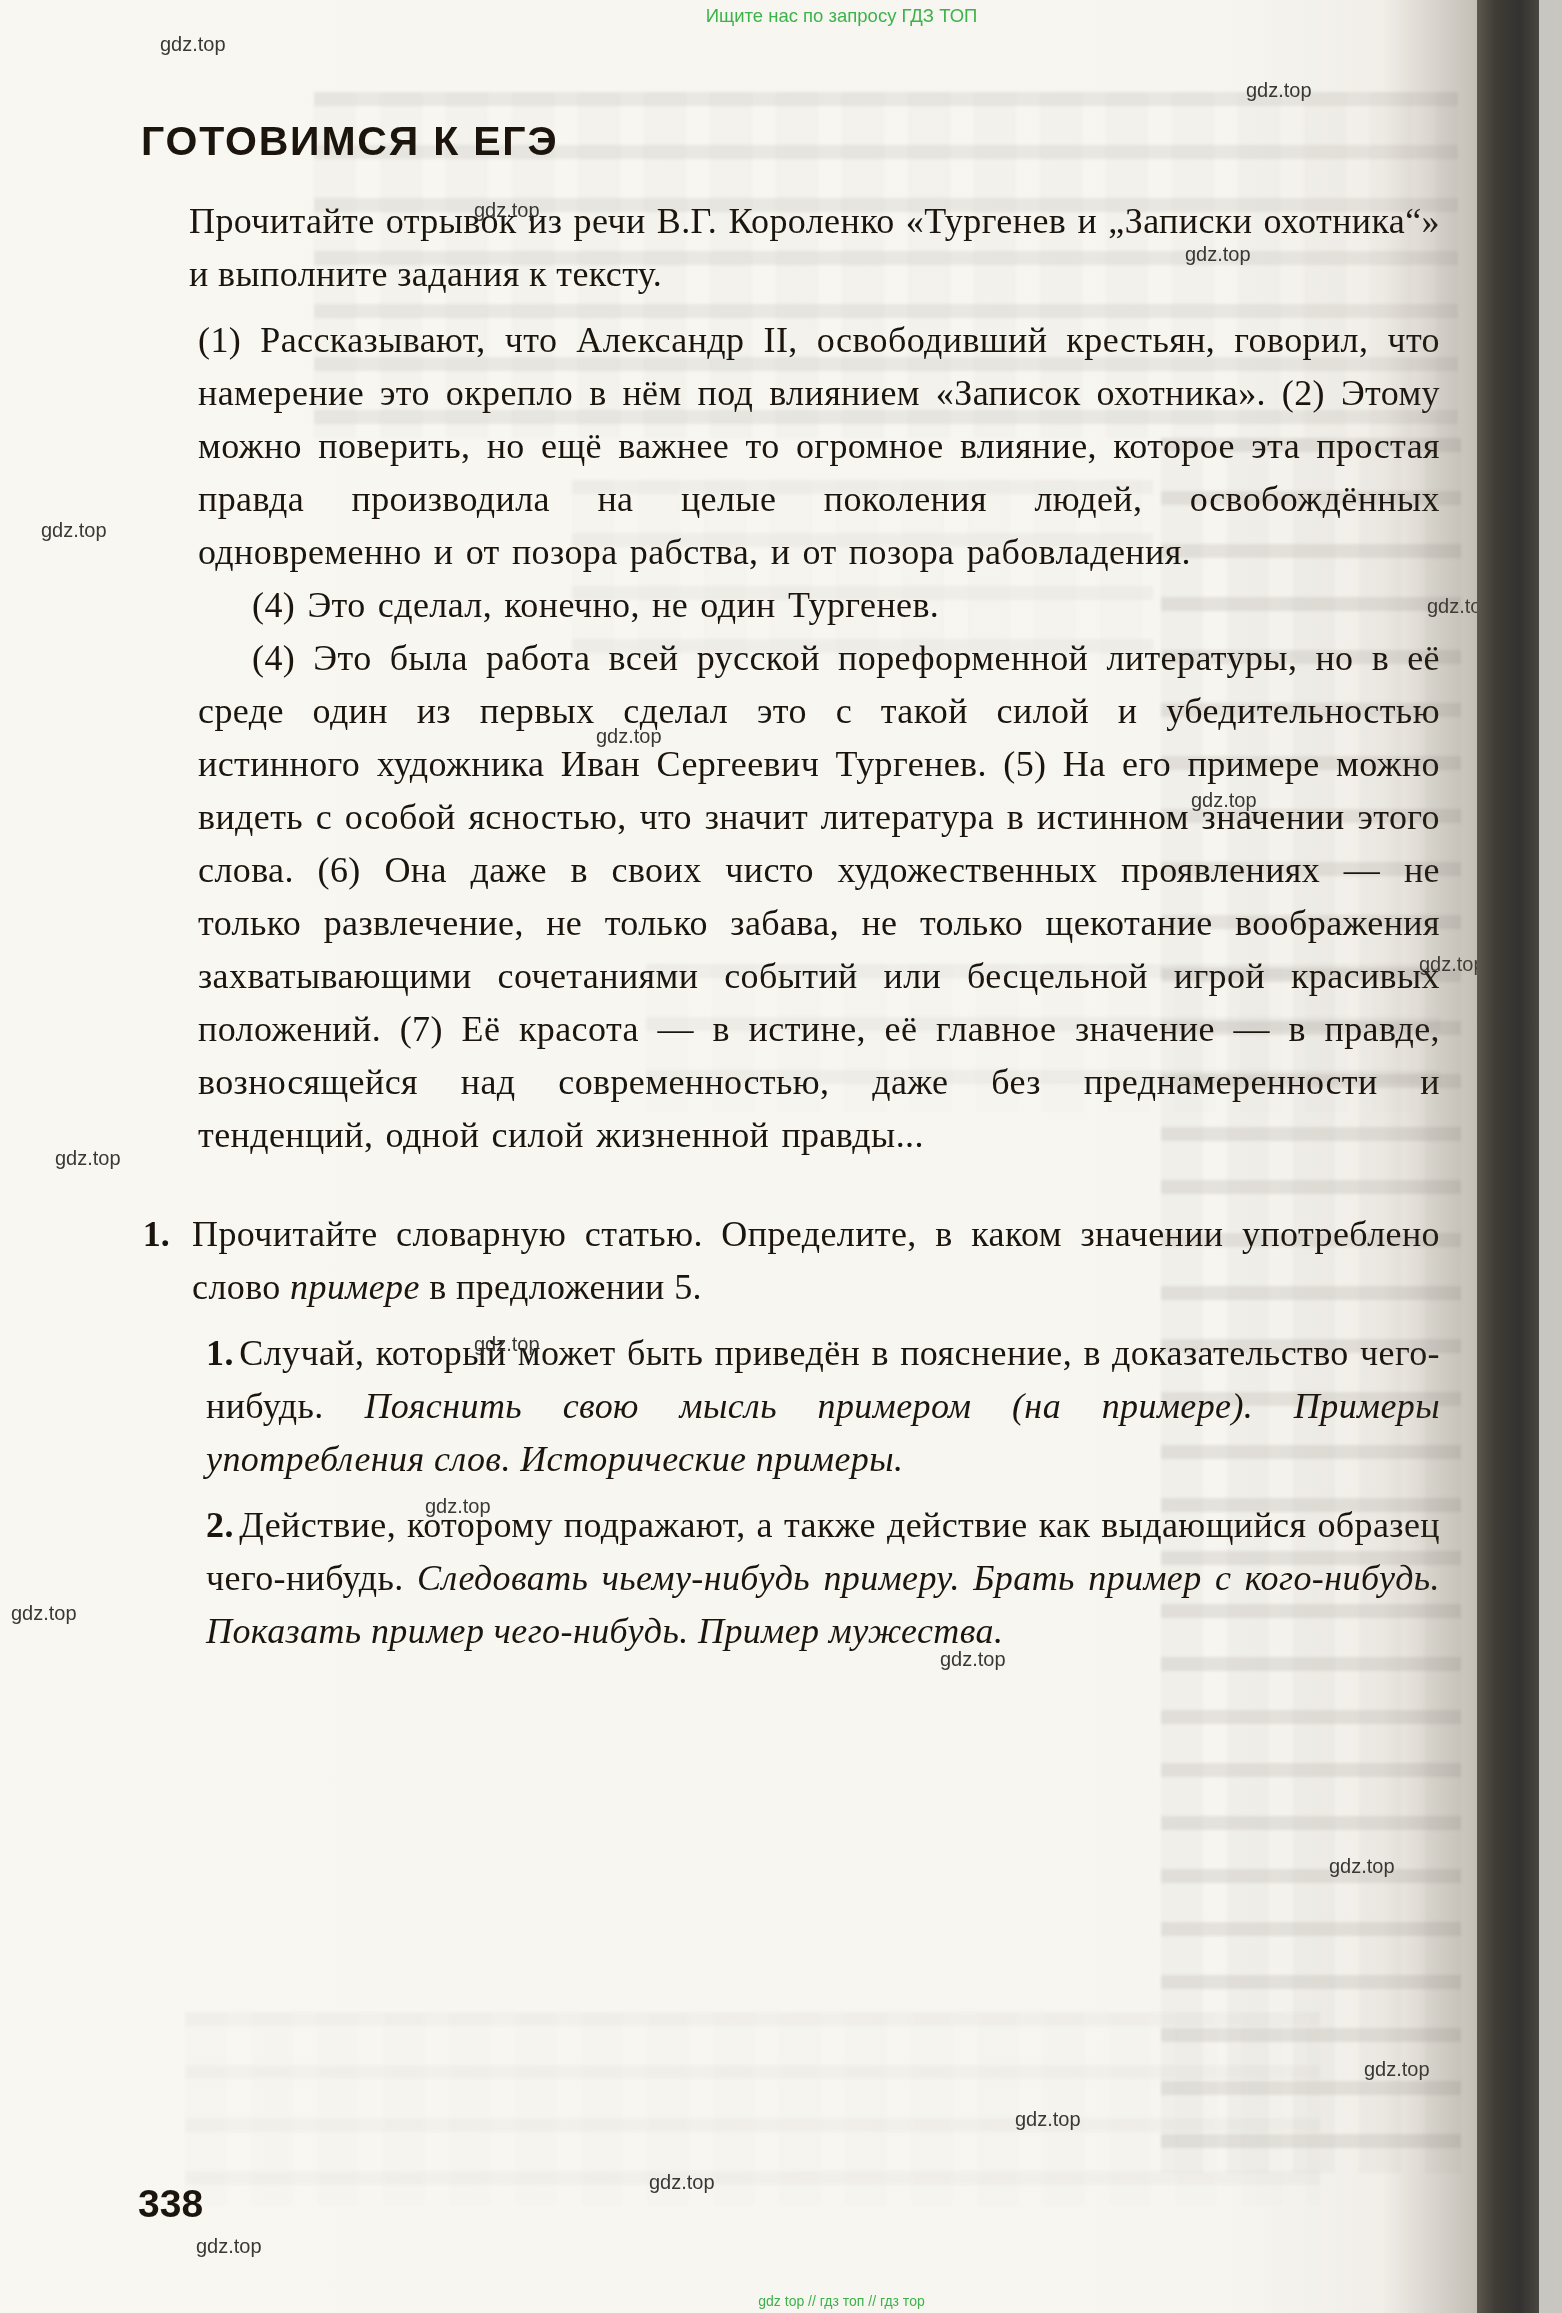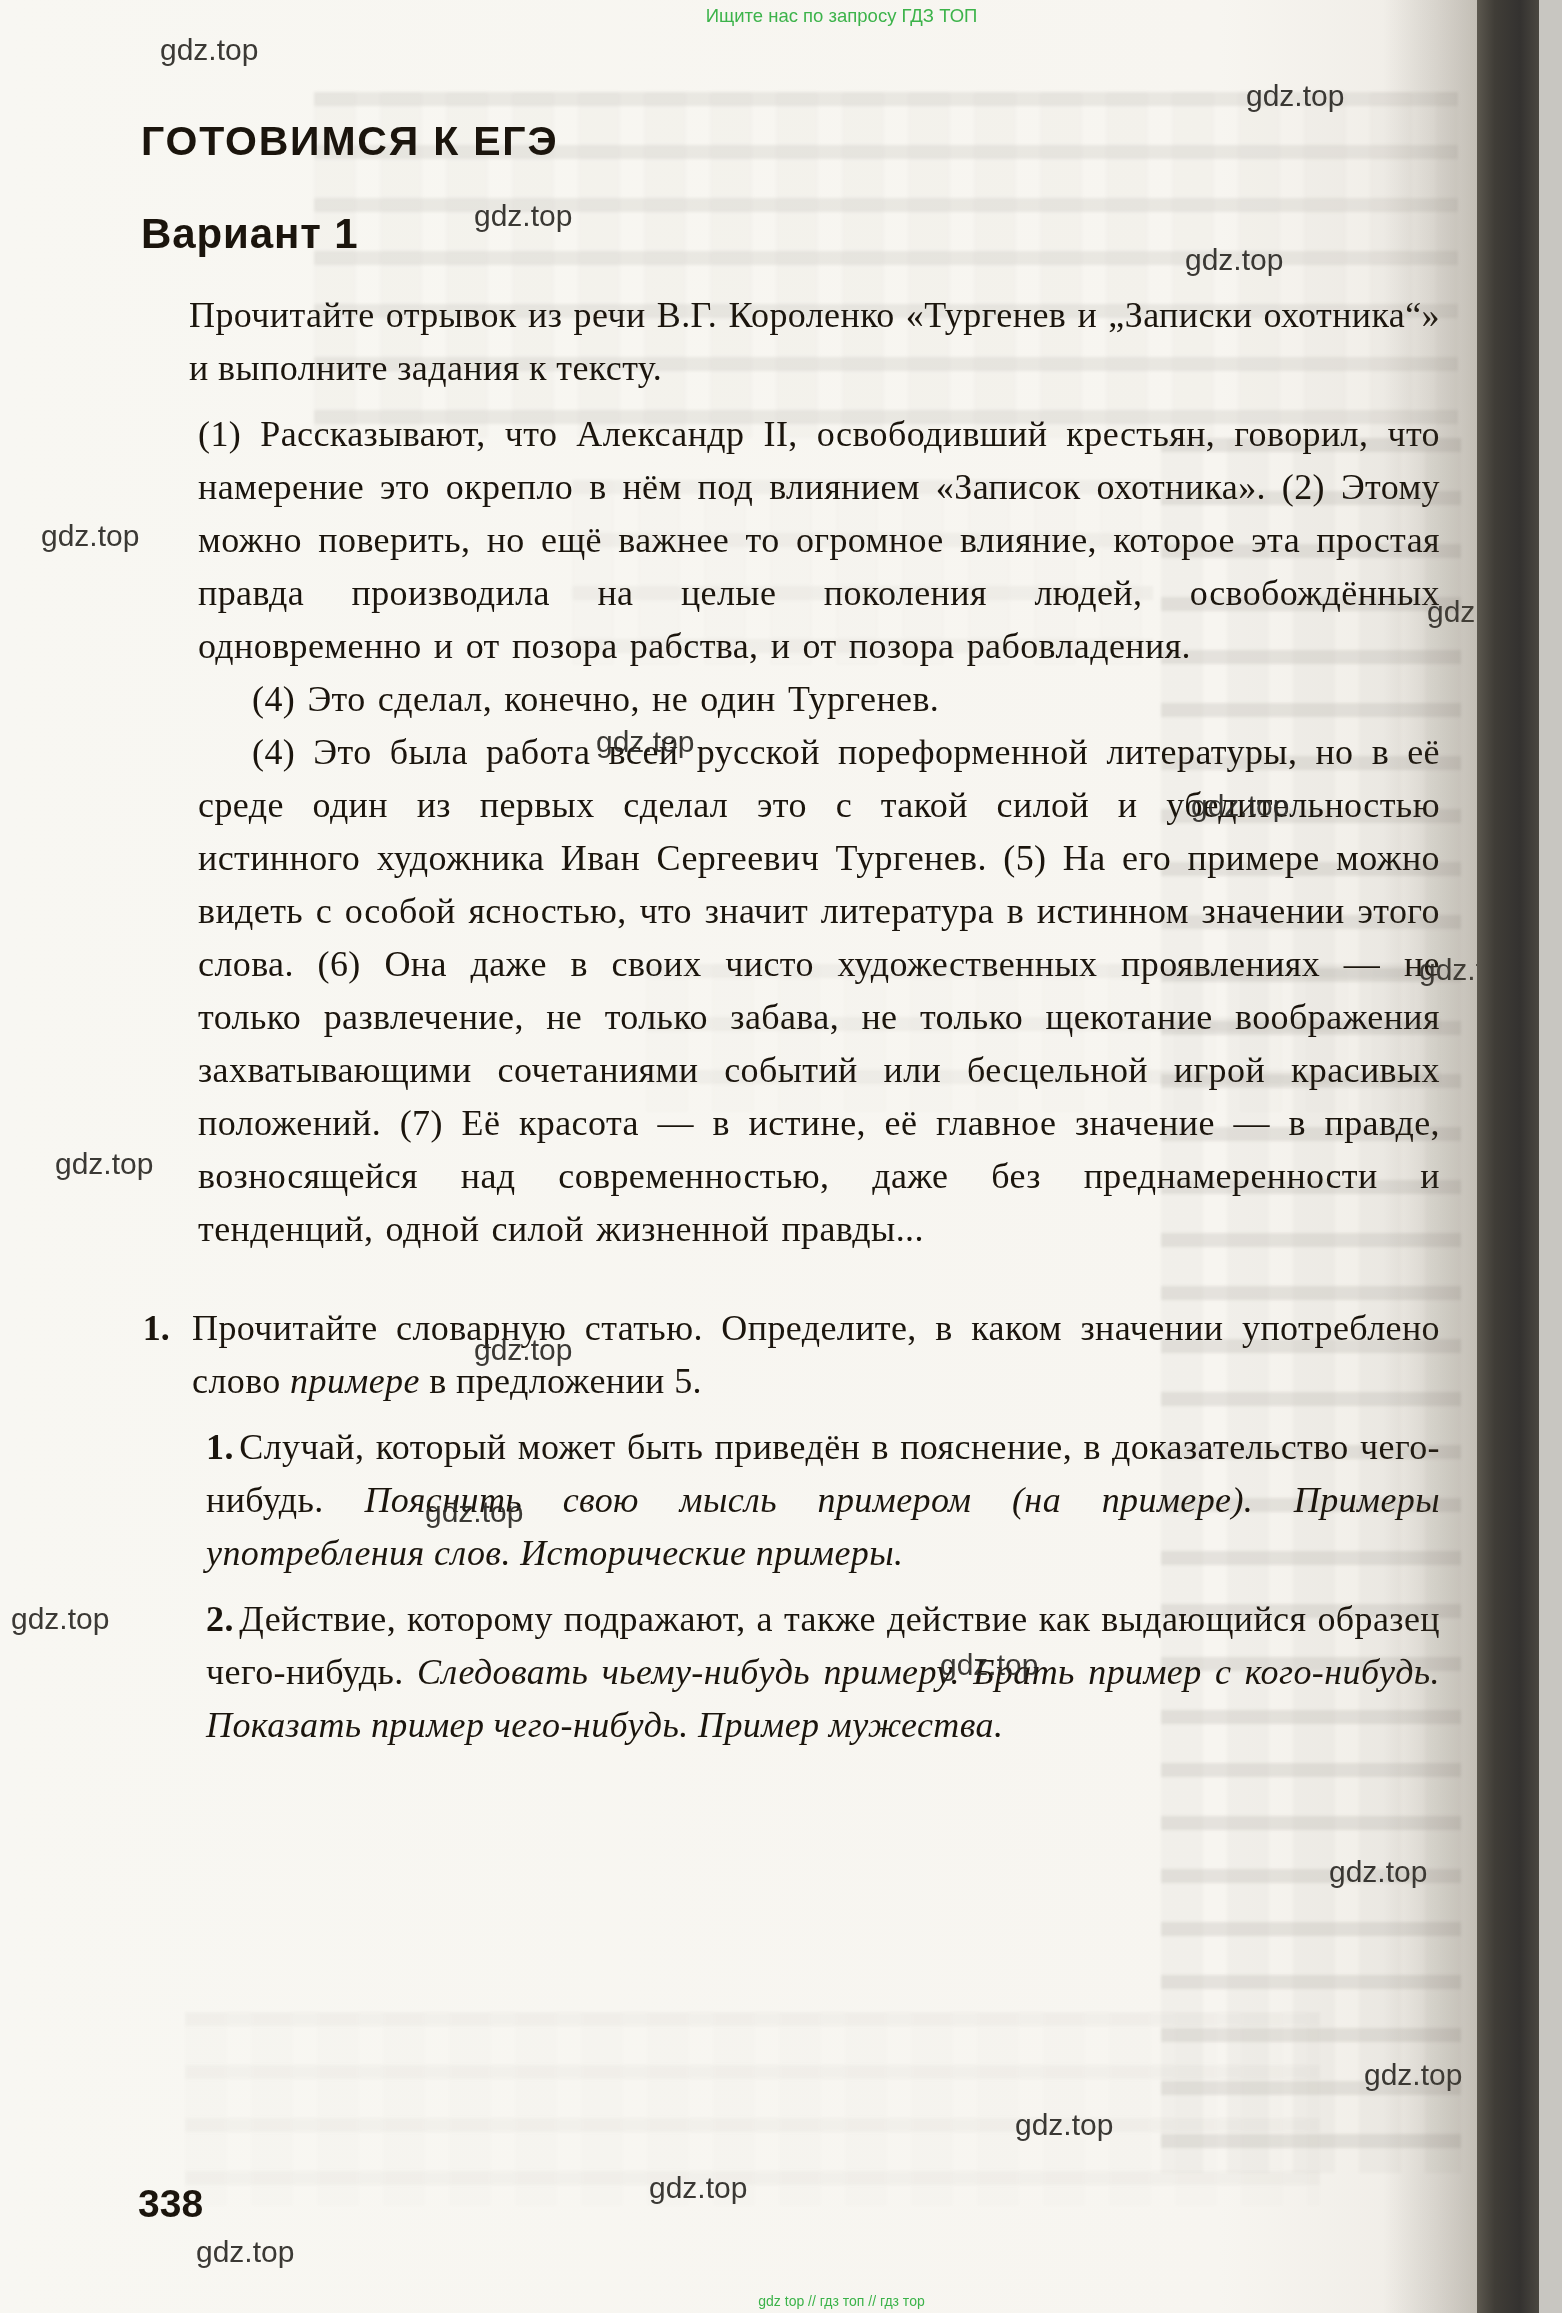--- a/index.html
+++ b/index.html
@@ -60,39 +60,38 @@
 
   p.sense { margin-top:13px; padding-left:65px; font-size:36px; line-height:53px; text-align:justify;
     letter-spacing:0.4px; hyphens:auto; -webkit-hyphens:auto; }
   p.sense b { padding-right:5.5px; }
   p.sense i { font-style:italic; }
 
   .page-number { position:absolute; z-index:3; left:138px; top:2182px;
     font-family:"Liberation Sans", sans-serif; font-weight:bold; font-size:39px; color:#1b150d; }
 
   
-  .wm { position:absolute; z-index:3; font-family:"Liberation Sans", sans-serif; font-size:30px;
+  .wm { position:absolute; z-index:3; font-family:"Liberation Sans", sans-serif; font-size:20px;
     color:#2b2925; opacity:0.92; white-space:nowrap; }
 </style>
 </head>
 <body>
 
 <div class="scan">
 
   <div class="ghost ghost-a"></div>
   <div class="ghost ghost-b"></div>
   <div class="ghost ghost-c"></div>
   <div class="ghost ghost-d"></div>
   <div class="ghost ghost-e"></div>
 
   <div class="top-note">Ищите нас по запросу ГДЗ ТОП</div>
 
   <div class="content">
     <h1 class="section-title">ГОТОВИМСЯ К ЕГЭ</h1>
-    <h2 class="variant-title">Вариант 1</h2>
 
     <p class="intro">Прочитайте отрывок из речи В.Г. Короленко «Тургенев и „Записки охотника“» и выполните задания к тексту.</p>
 
     <p class="body p1">(1) Рассказывают, что Александр II, освободивший крестьян, говорил, что намерение это окрепло в нём под влиянием «Записок охотника». (2) Этому можно поверить, но ещё важнее то огромное влияние, которое эта простая правда производила на целые поколения людей, освобождённых одновременно и от позора рабства, и от позора рабовладения.</p>
     <p class="body indent">(4) Это сделал, конечно, не один Тургенев.</p>
     <p class="body indent">(4) Это была работа всей русской пореформенной литературы, но в её среде один из первых сделал это с такой силой и убедительностью истинного художника Иван Сергеевич Тургенев. (5) На его примере можно видеть с особой ясностью, что значит литература в истинном значении этого слова. (6) Она даже в своих чисто художественных проявлениях — не только развлечение, не только забава, не только щекотание воображения захватывающими сочетаниями событий или бесцельной игрой красивых положений. (7) Её красота — в истине, её главное значение — в правде, возносящейся над современностью, даже без преднамеренности и тенденций, одной силой жизненной правды...</p>
 
     <div class="task">
       <span class="task-num">1.</span>
       <p class="task-text"><span>Прочитайте словарную статью. Определите, в каком значении употреблено слово </span><i>примере</i><span> в предложении 5.</span></p>

